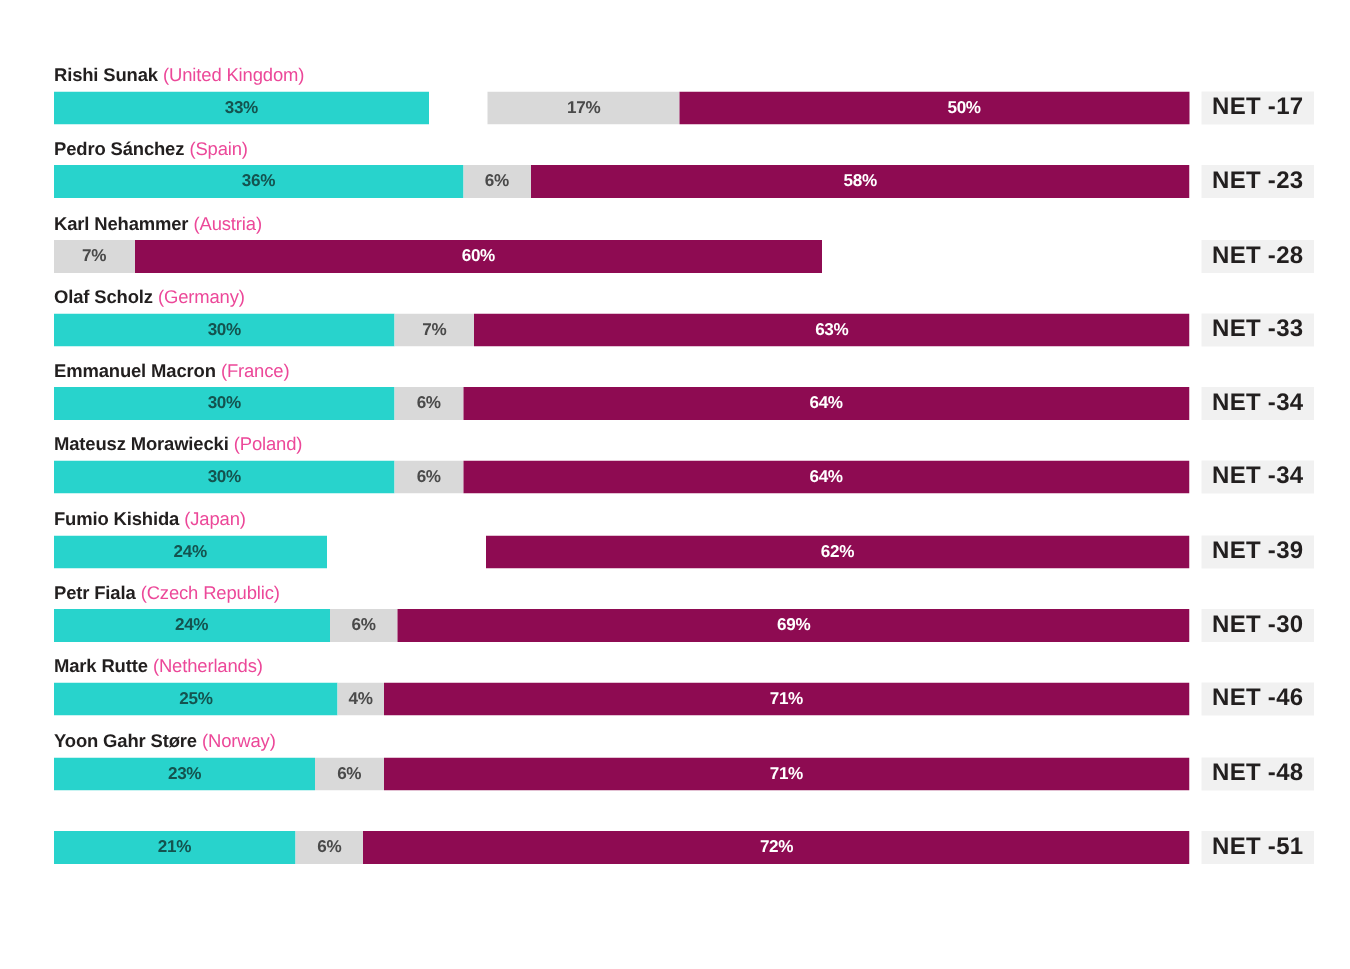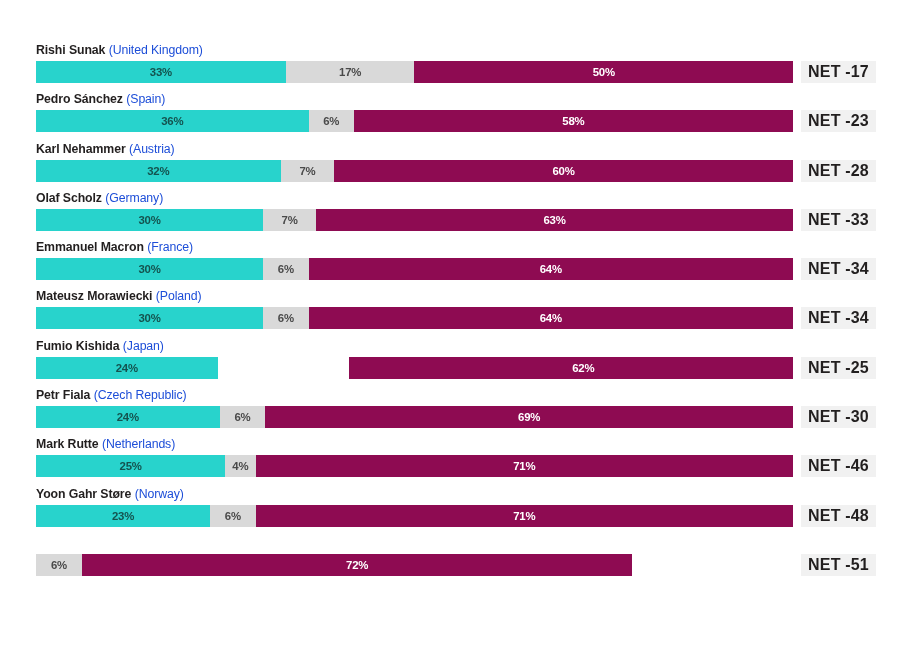--- a/index.html
+++ b/index.html
@@ -46,21 +46,21 @@
     font-size: 12.3px;
   }
   .leader-name {
     font-weight: bold;
     color: #221f1f;
     letter-spacing: -0.1px;
     margin-top: 23px;
   }
   .leader-country {
     font-weight: normal;
-    color: #1d4ed8;
+    color: #ec4899;
     letter-spacing: -0.1px;
   }
 
   
   .bar-track {
     position: absolute;
     left: 0;
     top: 20px;
     width: 757px;
     height: 22px;
@@ -115,21 +115,21 @@
 <body>
 
 <div id="chart-root">
   <div class="rows-area">
       <div class="chart-row">
         <div class="row-label"><span class="leader-name">Rishi Sunak</span> <span class="leader-country">(United Kingdom)</span></div>
         <div class="bar-track">
           <div class="seg seg-fav" style="flex: 0 0 33%;">
             <span>33%</span>
           </div>
-          <div class="seg seg-neu" style="flex: 0 0 17%;">
+          <div class="seg seg-neu" style="flex: 0 0 17%; margin-left: 39px;">
             <span>17%</span>
           </div>
           <div class="seg seg-unfav" style="flex: 0 0 50%;">
             <span>50%</span>
           </div>
         </div>
         <div class="net-badge">NET -17</div>
       </div>
       <div class="chart-row">
         <div class="row-label"><span class="leader-name">Pedro Sánchez</span> <span class="leader-country">(Spain)</span></div>
@@ -142,23 +142,20 @@
           </div>
           <div class="seg seg-unfav" style="flex: 0 0 58%;">
             <span>58%</span>
           </div>
         </div>
         <div class="net-badge">NET -23</div>
       </div>
       <div class="chart-row">
         <div class="row-label"><span class="leader-name">Karl Nehammer</span> <span class="leader-country">(Austria)</span></div>
         <div class="bar-track">
-          <div class="seg seg-fav" style="flex: 0 0 32.3232%;">
-            <span>32%</span>
-          </div>
           <div class="seg seg-neu" style="flex: 0 0 7.07071%;">
             <span>7%</span>
           </div>
           <div class="seg seg-unfav" style="flex: 0 0 60.6061%;">
             <span>60%</span>
           </div>
         </div>
         <div class="net-badge">NET -28</div>
       </div>
       <div class="chart-row">
@@ -208,25 +205,25 @@
       </div>
       <div class="chart-row">
         <div class="row-label"><span class="leader-name">Fumio Kishida</span> <span class="leader-country">(Japan)</span></div>
         <div class="bar-track">
           <div class="seg seg-fav" style="flex: 0 0 24%;">
             <span>24%</span>
           </div>
           <div class="seg seg-neu" style="flex: 0 0 14%; margin-top: 32px;">
             <span>14%</span>
           </div>
-          <div class="seg seg-unfav" style="flex: 0 0 62%; margin-left: 25px;">
+          <div class="seg seg-unfav" style="flex: 0 0 62%;">
             <span>62%</span>
           </div>
         </div>
-        <div class="net-badge">NET -25</div>
+        <div class="net-badge">NET -39</div>
       </div>
       <div class="chart-row">
         <div class="row-label"><span class="leader-name">Petr Fiala</span> <span class="leader-country">(Czech Republic)</span></div>
         <div class="bar-track">
           <div class="seg seg-fav" style="flex: 0 0 24.2424%;">
             <span>24%</span>
           </div>
           <div class="seg seg-neu" style="flex: 0 0 6.06061%;">
             <span>6%</span>
           </div>
@@ -261,20 +258,23 @@
             <span>6%</span>
           </div>
           <div class="seg seg-unfav" style="flex: 0 0 71%;">
             <span>71%</span>
           </div>
         </div>
         <div class="net-badge">NET -48</div>
       </div>
       <div class="chart-row">
         <div class="bar-track">
+          <div class="seg seg-fav" style="flex: 0 0 21.2121%;">
+            <span>21%</span>
+          </div>
           <div class="seg seg-neu" style="flex: 0 0 6.06061%;">
             <span>6%</span>
           </div>
           <div class="seg seg-unfav" style="flex: 0 0 72.7273%;">
             <span>72%</span>
           </div>
         </div>
         <div class="net-badge">NET -51</div>
       </div>
     </div>

